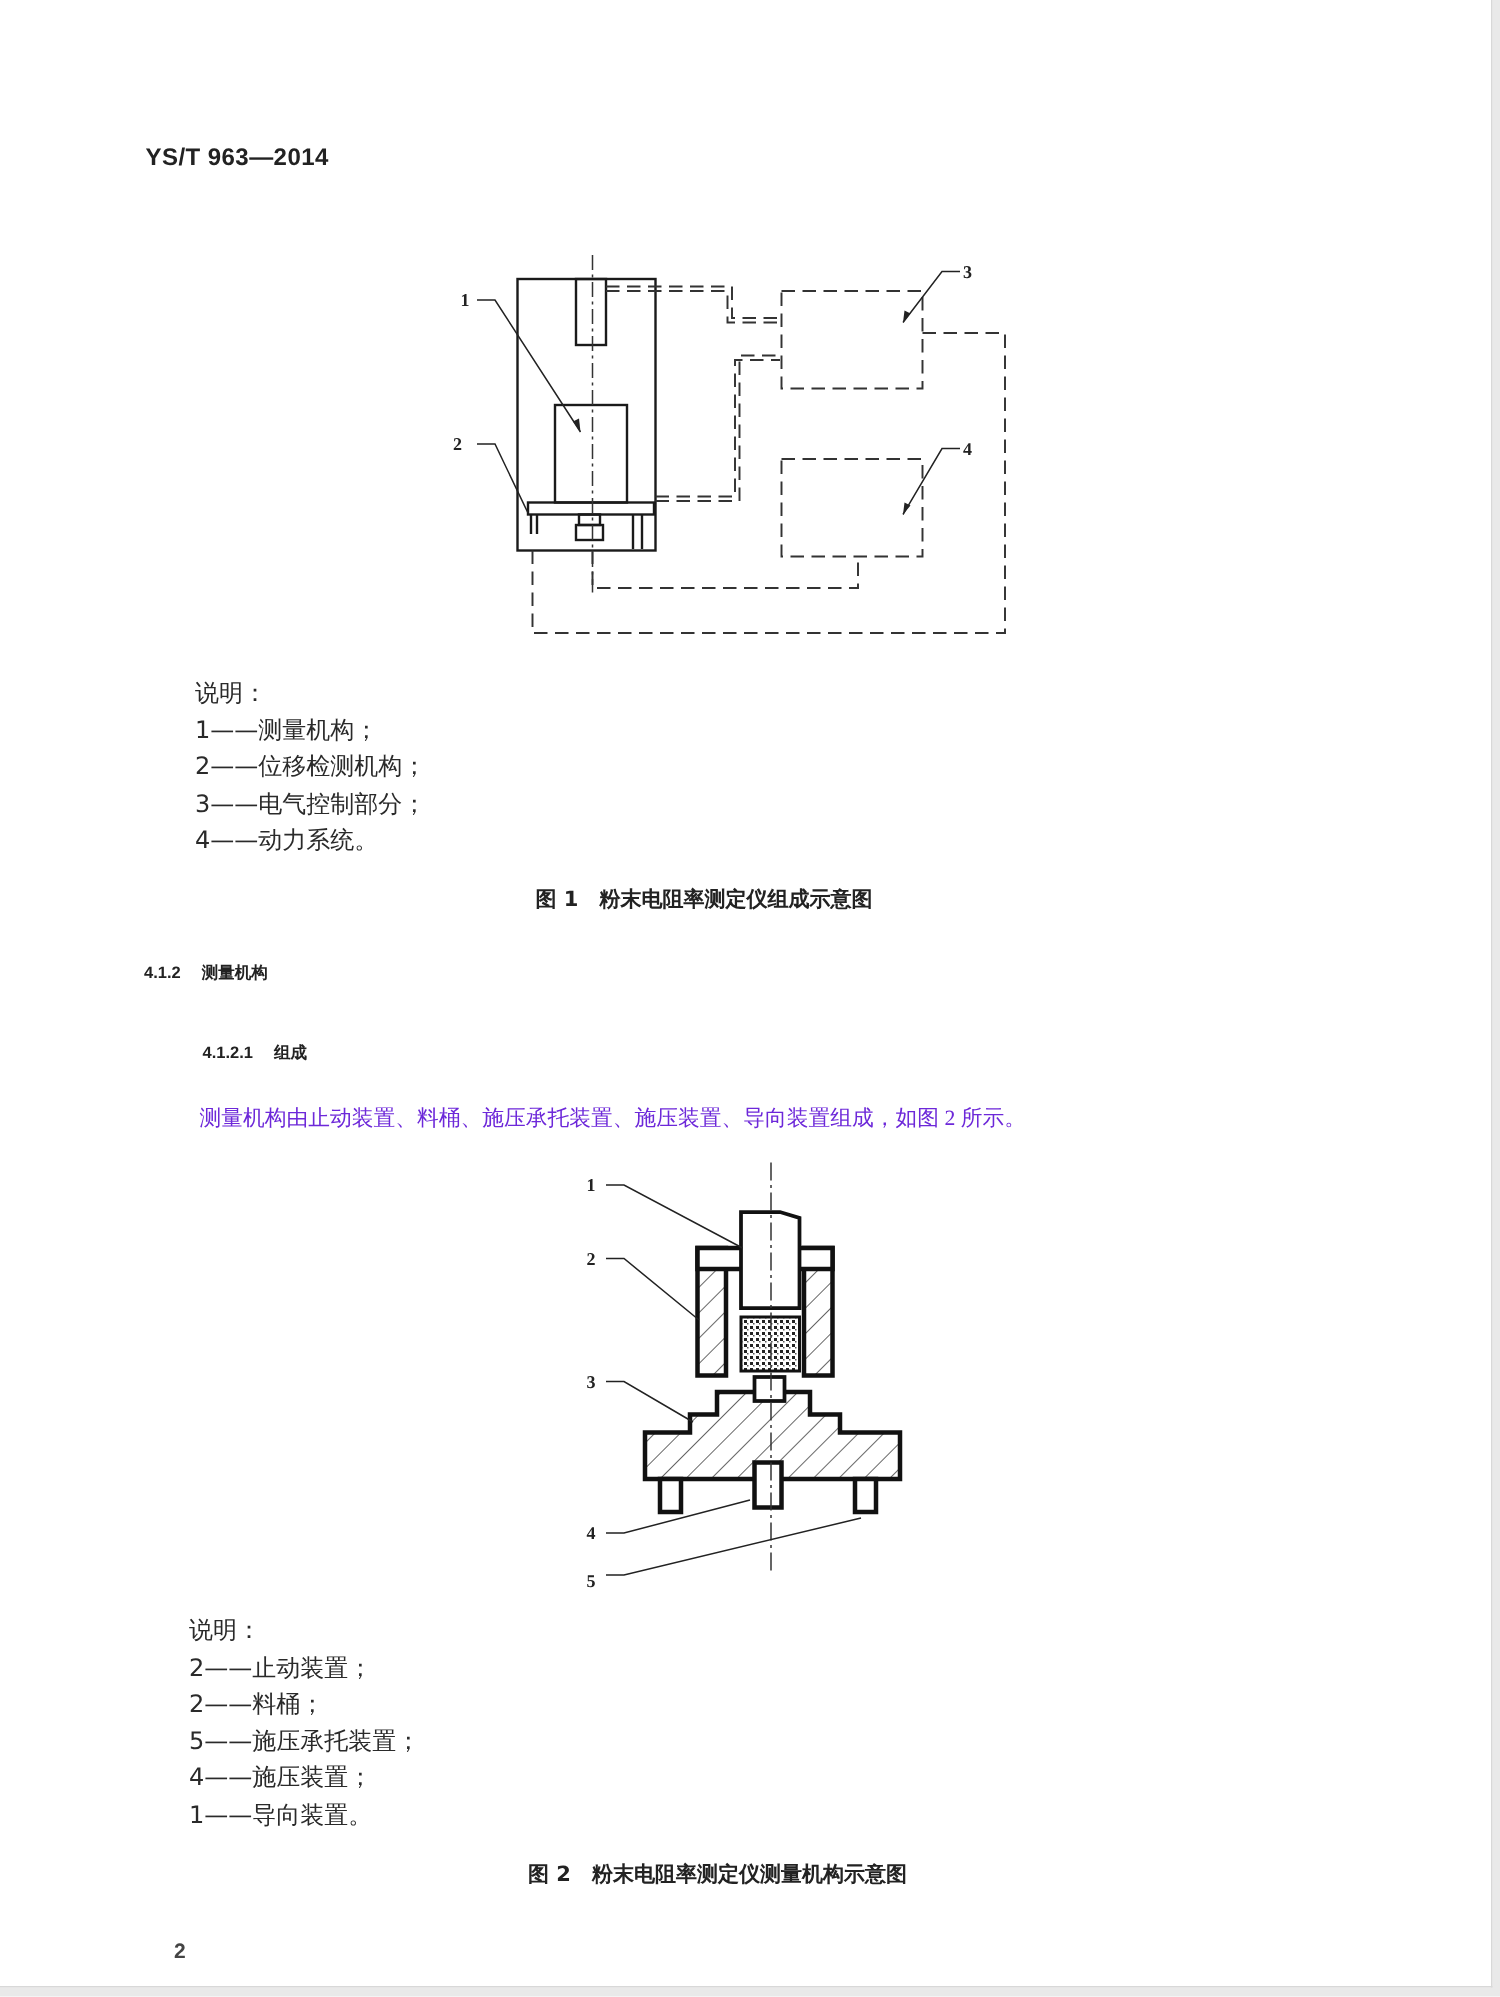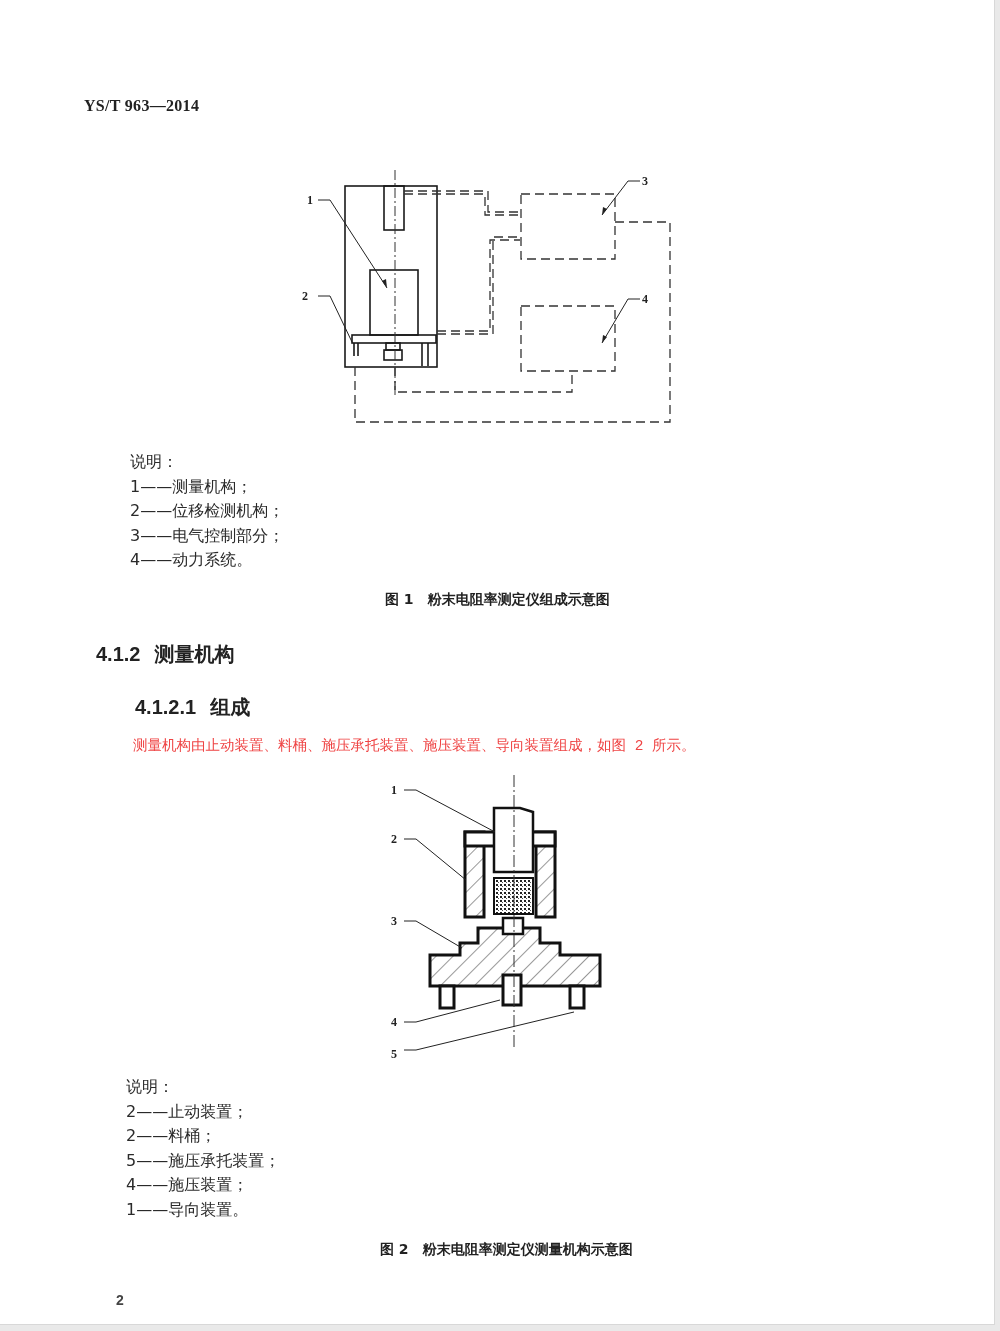--- a/index.html
+++ b/index.html
@@ -7,33 +7,33 @@
     width: 1000px; height: 1331px; position: relative; overflow: hidden;
     background: #e9e9e9;
     font-family: "DejaVu Serif", "Liberation Serif", serif;
     color: #222;
   }
   .page {
     position: absolute; left: 0; top: 0; width: 994px; height: 1324px;
     background: #ffffff; border-right: 1px solid #d8d8d8; border-bottom: 1px solid #d8d8d8;
   }
   .abs { position: absolute; white-space: nowrap; }
-  .std-code { left: 84px; top: 97px; font-size: 16px; font-weight: bold; font-family: Liberation Serif, serif; letter-spacing: 0.3px; text-align: center; }
+  .std-code { left: 97px; top: 97px; font-size: 16px; font-weight: bold; font-family: Liberation Sans, sans-serif; letter-spacing: 0.3px; text-align: center; }
   .watermark {
     left: 202px; top: 128px; font-size: 78px; font-weight: bold;
     font-family: "Liberation Sans", sans-serif; color: #ececec; letter-spacing: 4px;
   }
   svg.fig { position: absolute; }
   .legend { font-size: 16px; line-height: 24.5px; color: #2a2a2a; font-family: "DejaVu Sans", sans-serif; }
   .legend .row { display: block; }
-  .caption { font-size: 14px; font-weight: bold; font-family: "DejaVu Sans", sans-serif; color: #222; margin-left: 28px; }
+  .caption { font-size: 14px; font-weight: bold; font-family: "DejaVu Sans", sans-serif; color: #222; }
   .caption .num { margin-right: 14px; }
-  .heading { font-size: 20px; font-weight: bold; font-family: "DejaVu Sans", sans-serif; color: #222; }
+  .heading { font-size: 11px; font-weight: bold; font-family: "DejaVu Sans", sans-serif; color: #222; }
   .heading .secnum { font-family: "Liberation Sans", sans-serif; margin-right: 14px; }
-  .para { font-size: 14.5px; font-family: Liberation Mono, monospace; color: #ef4444; }
+  .para { font-size: 14.5px; font-family: Liberation Serif, serif; color: #6d28d9; }
   .pagenum { left: 116px; top: 1292px; font-size: 14px; font-family: "Liberation Sans", sans-serif; font-weight: bold; color: #444; }
 </style>
 </head>
 <body>
 
 <div class="page">
 
   <div class="abs std-code">YS/T 963—2014</div>
 
 

